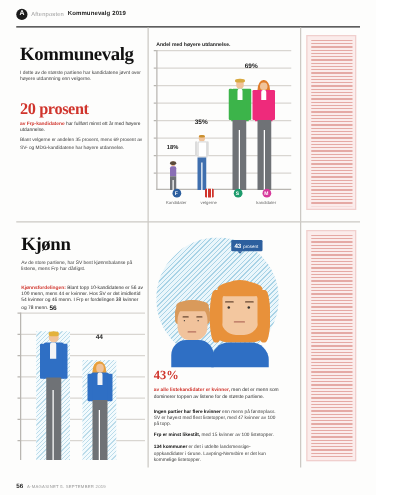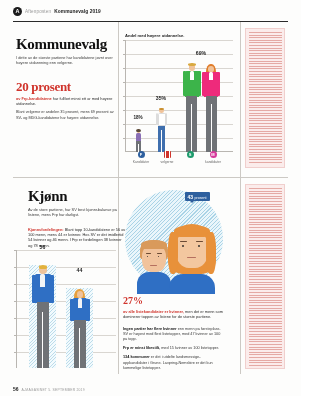--- a/index.html
+++ b/index.html
@@ -332,21 +332,21 @@
           <div class="party-logo" style="background:#d6399b;">M</div>
           <div class="party-name">kandidater</div>
         </div>
       </div>
     </div>
 
     <div class="redcol" style="left:232px; top:6px; width:40px; height:140px;">
       <div class="redcol-lines"></div>
     </div>
 
-    <div class="sect" style="left:15px; top:166px; width:98px;">
+    <div class="sect" style="left:4px; top:166px; width:98px;">
       <div class="sect-title">Kjønn</div>
       <div class="sect-deck">Av de store partiene, har SV best kjønnsbalanse på listene, mens Frp har dårligst.</div>
 
       <div class="lede" style="margin-top:9px;">
         <span class="lbl-red">Kjønnsfordelingen:</span><span> Blant topp 10-kandidatene er 56 av 100 menn, mens 44 er kvinner. Hos SV er det imidlertid 54 kvinner og 46 menn. I Frp er fordelingen 38 kvinner og 78 menn.</span>
       </div>
     </div>
 
     <div class="chart" style="left:3px; top:228px; width:100px;">
       <div class="plot" style="height:118px; width:100px;">
@@ -423,21 +423,21 @@
         <div class="f-brow" style="left:13px; top:17px; width:7px; height:1px;"></div>
         <div class="f-brow" style="left:29px; top:17px; width:7px; height:1px;"></div>
         <div class="f-eye" style="left:15px; top:21px; width:2px; height:2px;"></div>
         <div class="f-eye" style="left:31px; top:21px; width:2px; height:2px;"></div>
         <div class="f-mouth" style="left:20px; top:33px; width:9px; height:1.4px;"></div>
         <div style="position:absolute; left:2px; top:50px; width:46px; height:20px; background:#2f6fc4; border-radius:14px 14px 0 0;"></div>
       </div>
     </div>
 
     <div class="sect" style="left:110px; top:273px; width:100px;">
-      <div class="bignum-sm">27%</div>
+      <div class="bignum-sm">43%</div>
       <div class="lede">
         <span class="red">av alle listekandidater er kvinner,</span><span> men det er menn som dominerer toppen av listene for de største partiene.</span>
       </div>
 
       <div class="body-p" style="margin-top:7px;">
         <b>Ingen partier har flere kvinner</b><span> enn menn på førsteplass. SV er høyest med flest listetopper, med 47 kvinner av 100 på topp.</span>
       </div>
       <div class="body-p">
         <b>Frp er minst likestilt,</b><span> med 15 kvinner av 100 listetopper.</span>
       </div>

